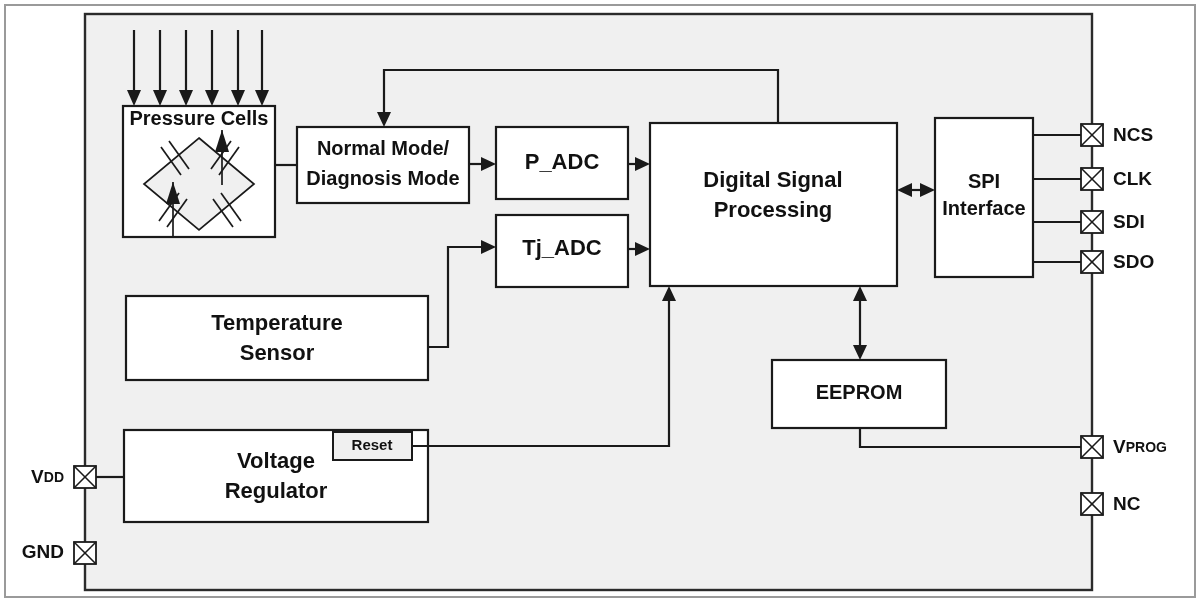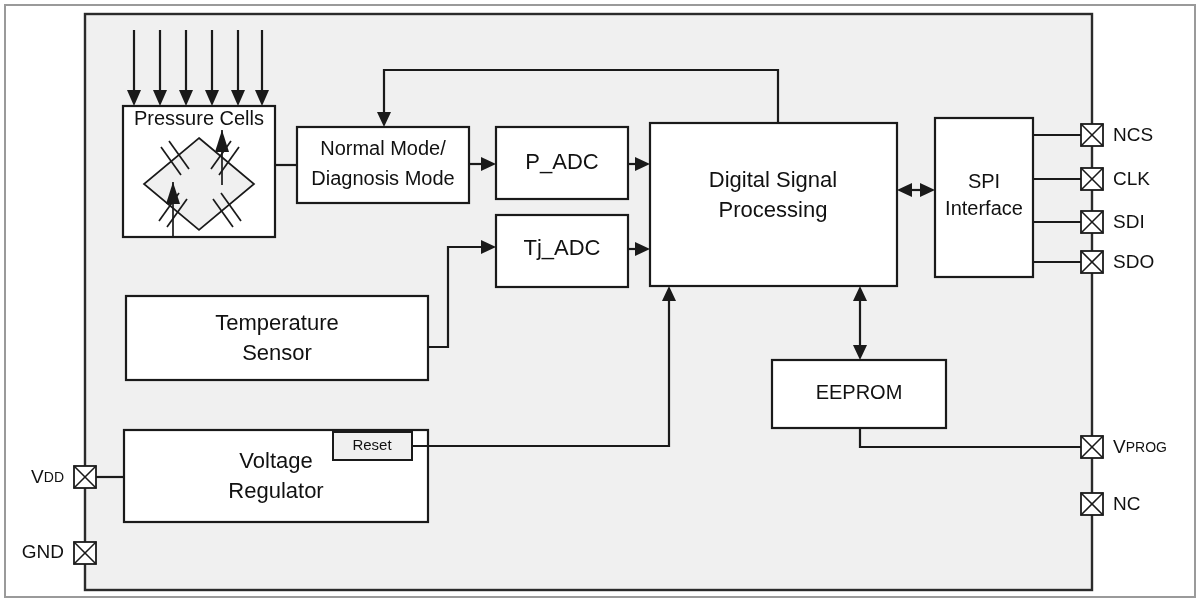--- a/index.html
+++ b/index.html
@@ -7,20 +7,21 @@
     padding: 0;
     background: #ffffff;
     font-family: "Liberation Sans", sans-serif;
   }
   #page {
     position: relative;
     width: 1200px;
     height: 603px;
     background: #ffffff;
     overflow: hidden;
+    font-weight: bold;
   }
   svg#diagram {
     display: block;
     width: 1200px;
     height: 603px;
   }
   .blk-fill { fill: #ffffff; stroke: #1a1a1a; stroke-width: 2.2; }
   .sub-fill { fill: #f0f0f0; stroke: #1a1a1a; stroke-width: 2; }
   .chip-bg  { fill: #f0f0f0; stroke: #2b2b2b; stroke-width: 2.4; }
   .outer-frame { fill: #ffffff; stroke: #9a9a9a; stroke-width: 2; }

